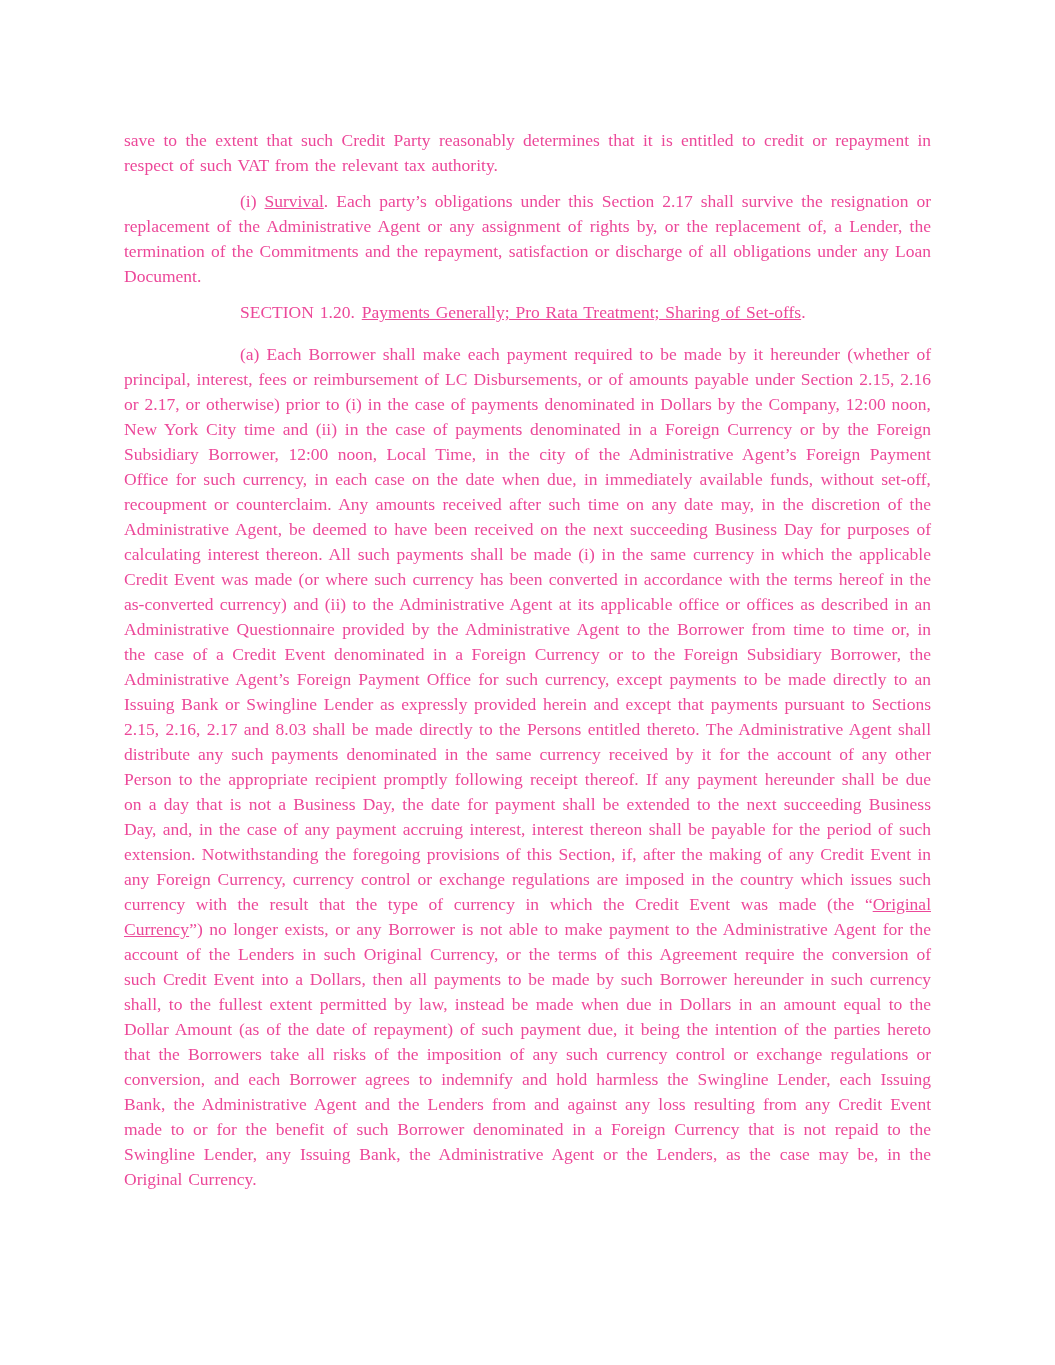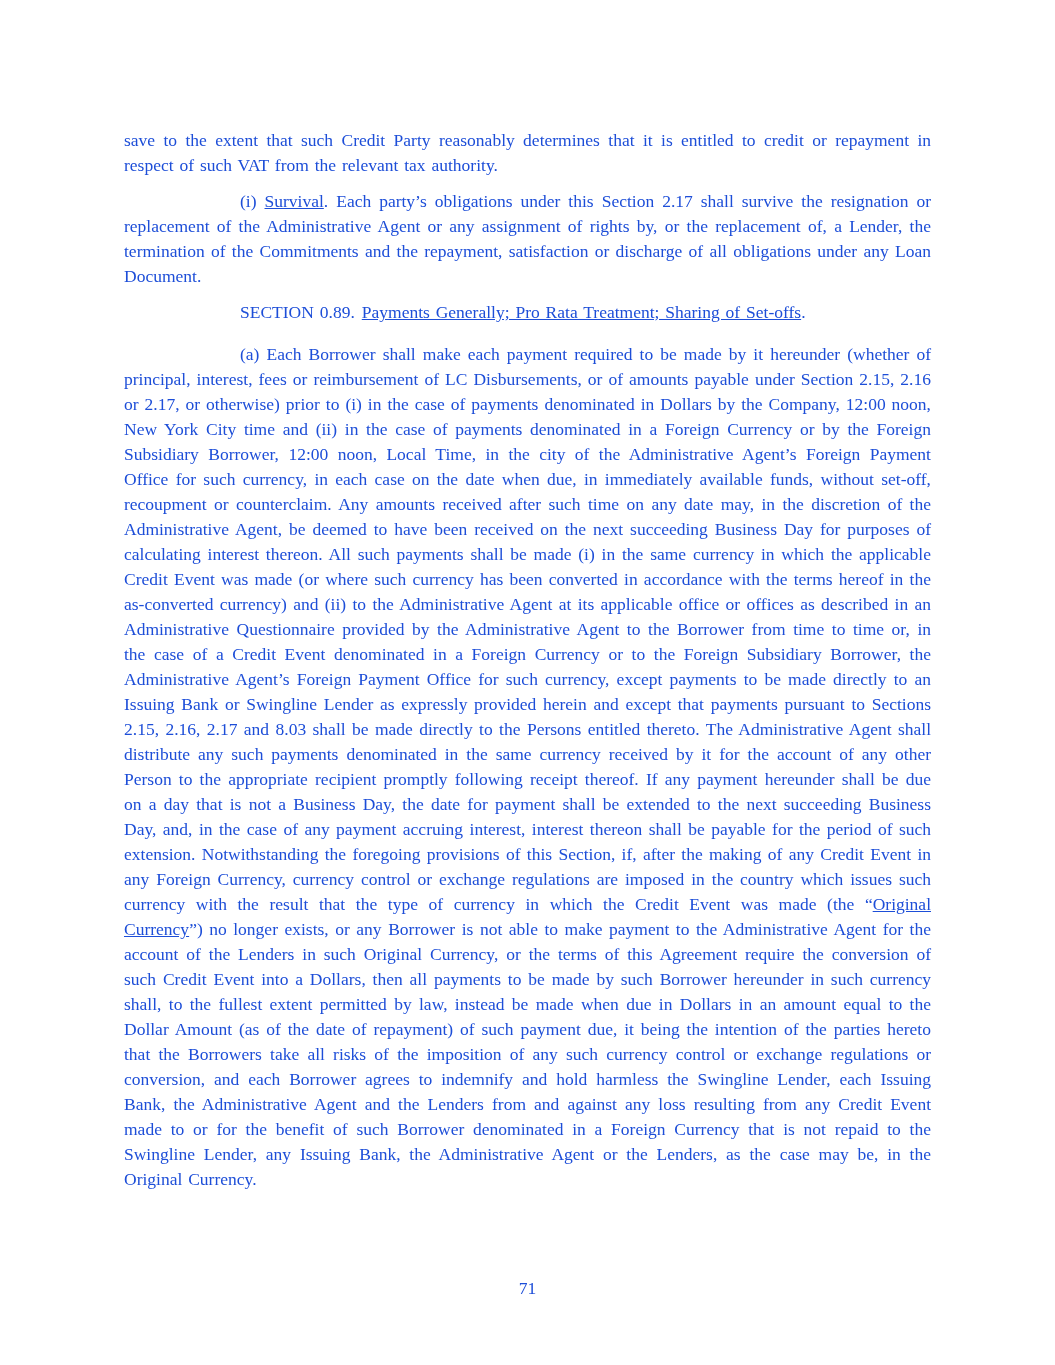--- a/index.html
+++ b/index.html
@@ -6,21 +6,21 @@
     margin: 0;
     padding: 0;
     background: #e8e8e8;
   }
   .page {
     position: relative;
     width: 1055px;
     height: 1365px;
     margin: 0 auto;
     background: #ffffff;
-    color: #1d4ed8;
+    color: #ec4899;
     font-family: "Liberation Serif", "DejaVu Serif", serif;
     font-size: 17.5px;
     line-height: 25px;
     overflow: hidden;
   }
   .content {
     position: absolute;
     top: 128px;
     left: 124px;
     width: 807px;
@@ -58,20 +58,19 @@
 <body>
 
 <div class="page">
   <main class="content">
 
     <p class="para no-indent"><span>save to the extent that such Credit Party reasonably determines that it is entitled to credit or repayment in respect of such VAT from the relevant tax authority.</span></p>
 
     <p class="para"><span>(i) </span><span class="u">Survival</span><span>.  Each party’s obligations under this Section 2.17 shall survive the resignation or replacement of the Administrative Agent or any assignment of rights by, or the replacement of, a Lender, the termination of the Commitments and the repayment, satisfaction or discharge of all obligations under any Loan Document.</span></p>
 
 
-    <p class="para heading"><span class="section-label">SECTION 0.89.</span><span class="u">Payments Generally; Pro Rata Treatment; Sharing of Set-offs</span><span>.</span></p>
+    <p class="para heading"><span class="section-label">SECTION 1.20.</span><span class="u">Payments Generally; Pro Rata Treatment; Sharing of Set-offs</span><span>.</span></p>
 
     <p class="para"><span>(a) Each Borrower shall make each payment required to be made by it hereunder (whether of principal, interest, fees or reimbursement of LC Disbursements, or of amounts payable under Section 2.15, 2.16 or 2.17, or otherwise) prior to (i) in the case of payments denominated in Dollars by the Company, 12:00 noon, New York City time and (ii) in the case of payments denominated in a Foreign Currency or by the Foreign Subsidiary Borrower, 12:00 noon, Local Time, in the city of the Administrative Agent’s Foreign Payment Office for such currency, in each case on the date when due, in immediately available funds, without set-off, recoupment or counterclaim.  Any amounts received after such time on any date may, in the discretion of the Administrative Agent, be deemed to have been received on the next succeeding Business Day for purposes of calculating interest thereon.  All such payments shall be made (i) in the same currency in which the applicable Credit Event was made (or where such currency has been converted in accordance with the terms hereof in the as-converted currency) and (ii) to the Administrative Agent at its applicable office or offices as described in an Administrative Questionnaire provided by the Administrative Agent to the Borrower from time to time or, in the case of a Credit Event denominated in a Foreign Currency or to the Foreign Subsidiary Borrower, the Administrative Agent’s Foreign Payment Office for such currency, except payments to be made directly to an Issuing Bank or Swingline Lender as expressly provided herein and except that payments pursuant to Sections 2.15, 2.16, 2.17 and 8.03 shall be made directly to the Persons entitled thereto.  The Administrative Agent shall distribute any such payments denominated in the same currency received by it for the account of any other Person to the appropriate recipient promptly following receipt thereof.  If any payment hereunder shall be due on a day that is not a Business Day, the date for payment shall be extended to the next succeeding Business Day, and, in the case of any payment accruing interest, interest thereon shall be payable for the period of such extension.  Notwithstanding the foregoing provisions of this Section, if, after the making of any Credit Event in any Foreign Currency, currency control or exchange regulations are imposed in the country which issues such currency with the result that the type of currency in which the Credit Event was made (the “</span><span class="u">Original Currency</span><span>”) no longer exists, or any Borrower is not able to make payment to the Administrative Agent for the account of the Lenders in such Original Currency, or the terms of this Agreement require the conversion of such Credit Event into a Dollars, then all payments to be made by such Borrower hereunder in such currency shall, to the fullest extent permitted by law, instead be made when due in Dollars in an amount equal to the Dollar Amount (as of the date of repayment) of such payment due, it being the intention of the parties hereto that the Borrowers take all risks of the imposition of any such currency control or exchange regulations or conversion, and each Borrower agrees to indemnify and hold harmless the Swingline Lender, each Issuing Bank, the Administrative Agent and the Lenders from and against any loss resulting from any Credit Event made to or for the benefit of such Borrower denominated in a Foreign Currency that is not repaid to the Swingline Lender, any Issuing Bank, the Administrative Agent or the Lenders, as the case may be, in the Original Currency.</span></p>
 
   </main>
 
-  <footer class="page-number">71</footer>
 </div>
 
 </body></html>

